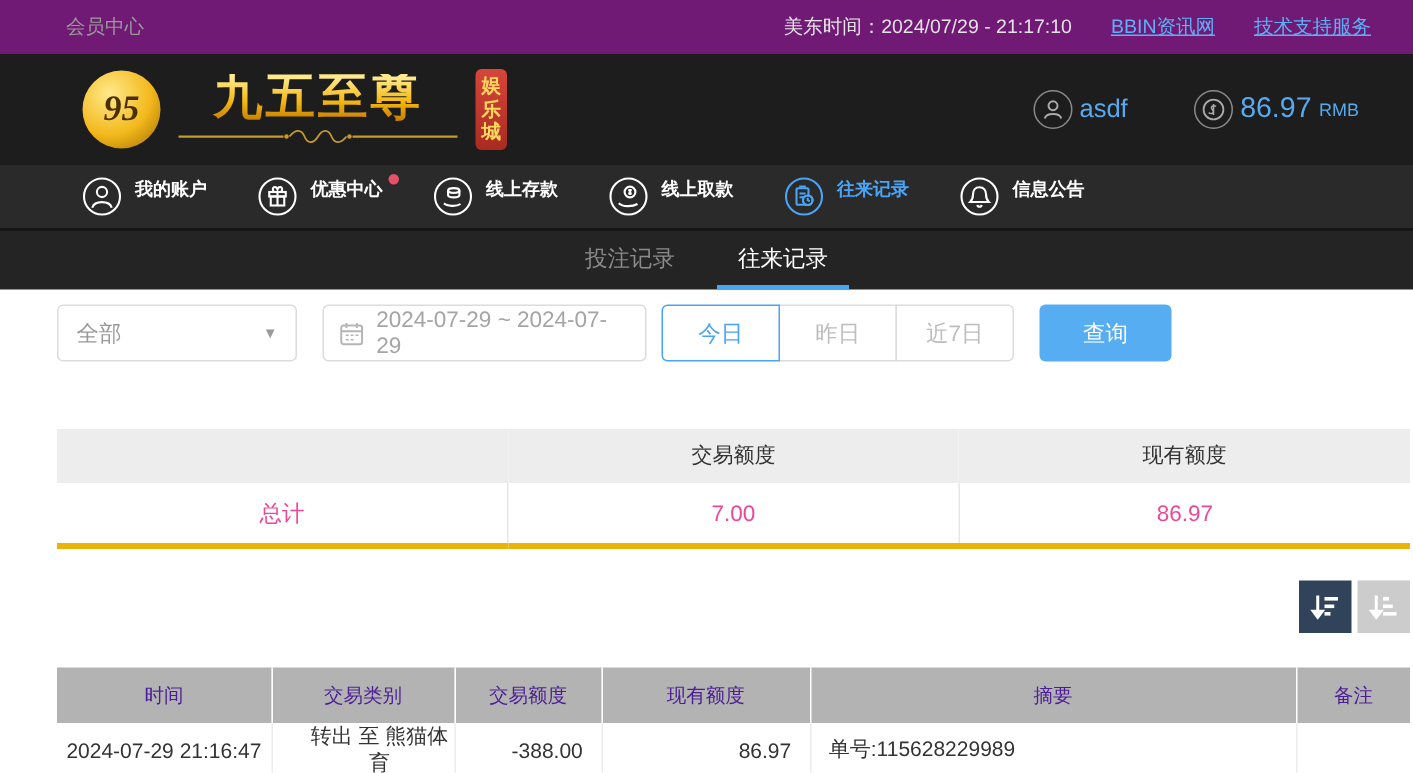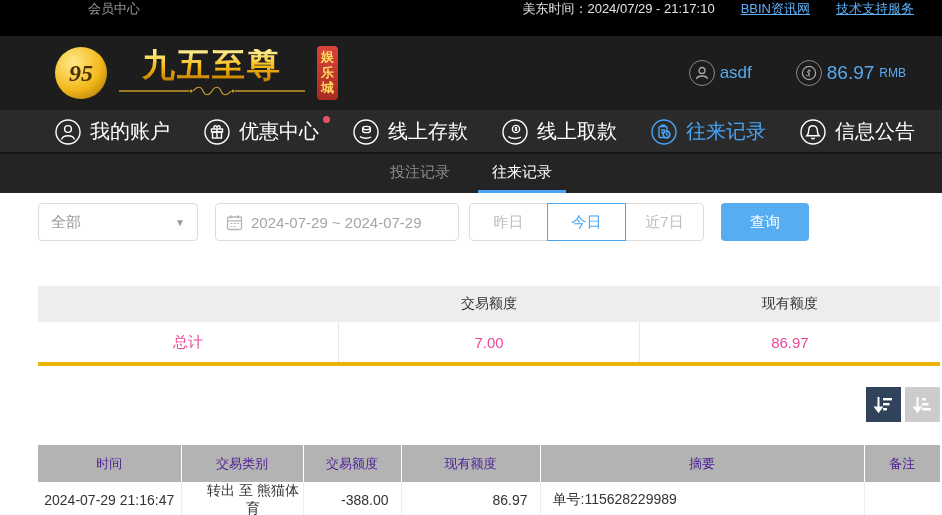--- a/index.html
+++ b/index.html
@@ -1,21 +1,21 @@
 <!DOCTYPE html>
 <html><head>
 <meta charset="utf-8">
 <style>
   * { margin:0; padding:0; box-sizing:border-box; }
   html,body { width:942px; height:515px; overflow:hidden; background:#fff;
     font-family:"Liberation Sans","DejaVu Sans",sans-serif; }
 
   
-  .topbar { height:36px; background:#000000; display:flex; align-items:flex-start;
-    padding:0 28px 0 88px; color:#9a9a9a; font-size:13px; }
+  .topbar { height:36px; background:#701a75; display:flex; align-items:center;
+    padding:0 28px 0 44px; color:#9a9a9a; font-size:13px; }
   .topbar-right { margin-left:auto; display:flex; align-items:center; gap:26px; }
   .topbar-time { color:#e3e3e3; }
   .topbar a { color:#5db0f7; text-decoration:underline; cursor:pointer; font-size:13px; }
 
   
   .logoband { height:74px; background:#1d1d1d; display:flex; align-items:center; padding:0 36px 0 55px; }
   .logo { display:flex; align-items:center; gap:10px; }
   .logo-circle { width:52px; height:52px; border-radius:50%;
     background:radial-gradient(circle at 35% 30%, #ffe98a, #f3b91c 55%, #a06a00);
     display:flex; align-items:center; justify-content:center;
@@ -34,42 +34,42 @@
   .acct-item { display:flex; align-items:center; gap:5px; }
   .acct-icon { width:26px; height:26px; border:1px solid #8a8a8a; border-radius:50%;
     display:flex; align-items:center; justify-content:center; color:#aaa; }
   .acct-name { color:#57a9f0; font-size:17px; }
   .acct-balance { color:#57a9f0; font-size:19px; }
   .acct-currency { color:#57a9f0; font-size:12px; margin-left:0; }
 
   
   .mainnav { height:42px; background:#2a2a2a; display:flex; align-items:center;
     padding:0 0 0 55px; gap:34px; }
-  .nav-item { display:flex; align-items:flex-end; gap:9px; color:#fff; font-size:20px;
-    font-weight:normal; cursor:pointer; position:relative; }
+  .nav-item { display:flex; align-items:flex-start; gap:9px; color:#fff; font-size:12px;
+    font-weight:bold; cursor:pointer; position:relative; }
   .nav-item svg { display:block; }
   .nav-item.active { color:#4aa4f5; }
   .nav-badge { position:absolute; top:-2px; right:-11px; width:7px; height:7px;
     border-radius:50%; background:#e8506a; }
 
   
   .subnav { height:41px; background:#242424; border-top:2px solid #161616;
     display:flex; align-items:stretch; justify-content:center; gap:14px; }
   .subtab { display:flex; align-items:center; padding:0 14px; color:#8b8b8b;
     font-size:15px; cursor:pointer; border-bottom:3px solid transparent; }
   .subtab.active { color:#fff; border-bottom-color:#4aa4f5; }
 
   
   .content { padding:10px 0 0 38px; width:942px; }
   .filters { display:flex; align-items:center; height:38px; }
   .select { width:160px; height:38px; border:1px solid #dcdcdc; border-radius:4px;
     display:flex; align-items:center; padding:0 12px; color:#999; font-size:15px;
     cursor:pointer; background:#fff; }
   .select .caret { margin-left:auto; color:#9a9a9a; font-size:10px; }
-  .datebox { width:244px; height:38px; border:1px solid #dcdcdc; border-radius:4px;
+  .datebox { width:216px; height:38px; border:1px solid #dcdcdc; border-radius:4px;
     display:flex; align-items:center; gap:8px; padding:0 10px; margin-left:17px;
     color:#a5a5a5; font-size:15px; cursor:pointer; background:#fff; }
   .rangegroup { display:flex; margin-left:10px; }
   .rangebtn { width:79px; height:38px; background:#fff; border:1px solid #dcdcdc;
     color:#bdbdbd; font-size:15px; cursor:pointer; margin-left:-1px; }
   .rangebtn:first-child { border-radius:4px 0 0 4px; margin-left:0; }
   .rangebtn:last-child { border-radius:0 4px 4px 0; }
   .rangebtn.active { border-color:#4aa4f5; color:#4aa4f5; position:relative; z-index:2; }
   .searchbtn { width:88px; height:38px; margin-left:17px; background:#57adf2; border:none;
     border-radius:4px; color:#fff; font-size:15px; cursor:pointer; }
@@ -226,22 +226,22 @@
     </div>
     <div class="datebox">
       <svg width="17" height="17" viewBox="0 0 17 17" fill="none" stroke="#b5b5b5" stroke-width="1.3">
         <rect x="1.5" y="3" width="14" height="12.5" rx="1.5"></rect>
           <path d="M1.5 6.8 h14 M5 1.2 v3.4 M12 1.2 v3.4"></path>
         <path d="M4.5 9.5 h2 M7.8 9.5 h2 M11.1 9.5 h2 M4.5 12.5 h2 M7.8 12.5 h2" stroke-width="1.1"></path>
       </svg>
       <span>2024-07-29 ~ 2024-07-29</span>
     </div>
     <div class="rangegroup">
+      <button class="rangebtn active">今日</button>
       <button class="rangebtn">昨日</button>
-      <button class="rangebtn active">今日</button>
       <button class="rangebtn">近7日</button>
     </div>
     <button class="searchbtn">查询</button>
   </div>
 
   <table class="summary">
     <tbody>
         <tr>
       <th></th>
       <th>交易额度</th>

